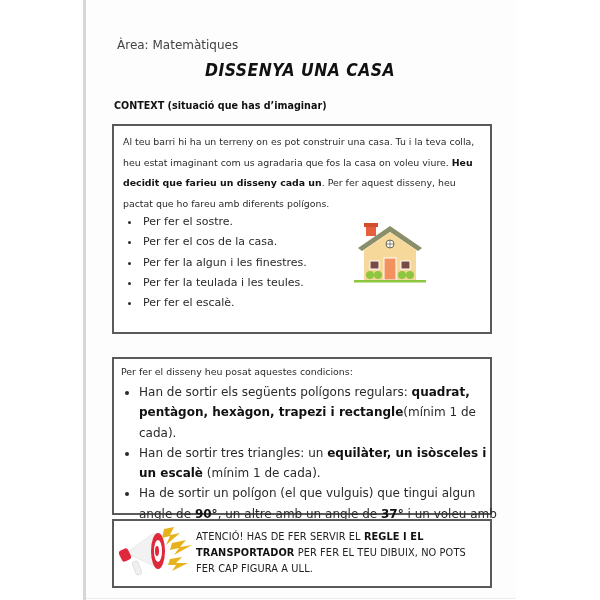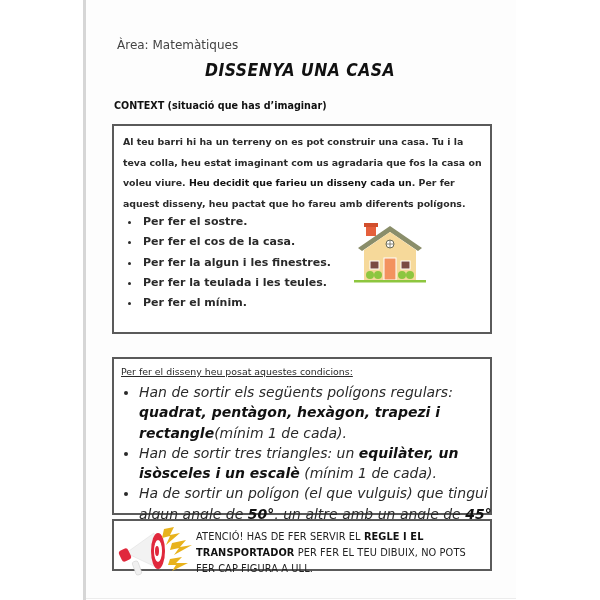--- a/index.html
+++ b/index.html
@@ -3,30 +3,30 @@
 <meta charset="utf-8">
 <style>
   html, body { margin:0; padding:0; }
   body { width:600px; height:600px; background:#ffffff; position:relative; overflow:hidden; font-family:"DejaVu Sans", sans-serif; color:#222; }
   .page-shadow { position:absolute; left:83px; top:0; width:3px; height:600px; background:#d6d6d6; }
   .page { position:absolute; left:86px; top:0; width:430px; height:598px; background:#fdfdfd; border-bottom:1px solid #ececec; }
   .area { position:absolute; left:117px; top:38px; font-size:12px; color:#444; }
   .title { position:absolute; left:0; width:600px; top:60px; text-align:center; font-family:"DejaVu Sans", sans-serif; font-weight:bold; font-style:italic; font-size:17px; letter-spacing:0.5px; color:#111; transform:scaleX(0.92); }
   .context { position:absolute; left:114px; top:100px; font-size:9.6px; font-weight:bold; color:#111; }
   .box { position:absolute; left:112px; width:380px; border:2px solid #5a5a5a; background:#fff; box-sizing:border-box; }
-  .box1 { top:124px; height:210px;font-weight:bold; }
+  .box1 { top:124px; height:210px; }
   .box2 { top:357px; height:158px; }
-  .box3 { top:519px; height:52px; }
+  .box3 { top:519px; height:69px; }
   .p { font-size:9.4px; line-height:20.5px; color:#2a2a2a; }
   .box1 .p { position:absolute; left:9px; top:6px; width:365px; }
   .box1 ul { position:absolute; left:9px; top:86px; margin:0; padding:0 0 0 18px; font-size:11px; line-height:20.3px; color:#2a2a2a; }
   .box1 li { padding-left:2px; }
   .house { position:absolute; left:236px; top:94px; width:80px; height:70px; }
-  .box2 .p { position:absolute; left:7px; top:3px; width:365px;text-decoration:underline; }
-  .box2 ul { position:absolute; left:7px; top:23px; width:360px; margin:0; padding:0 0 0 18px; font-size:14px; line-height:20.3px; color:#2a2a2a;font-style:italic; }
+  .box2 .p { position:absolute; left:7px; top:3px; width:365px; }
+  .box2 ul { position:absolute; left:7px; top:23px; width:360px; margin:0; padding:0 0 0 18px; font-size:12px; line-height:20.3px; color:#2a2a2a; }
   b { color:#111; }
   .megaphone { position:absolute; left:2px; top:2px; width:78px; height:58px; }
   .warn { position:absolute; left:82px; top:8px; width:290px; font-size:9.8px; line-height:16px; color:#222; letter-spacing:0.1px; }
 </style>
 </head>
 <body>
 
 <div class="page-shadow"></div>
 <div class="page"></div>
 
@@ -34,21 +34,21 @@
 <div class="title">DISSENYA UNA CASA</div>
 <div class="context">CONTEXT (situació que has d’imaginar)</div>
 
 <div class="box box1">
   <div class="p"><span>Al teu barri hi ha un terreny on es pot construir una casa. Tu i la teva colla, heu estat imaginant com us agradaria que fos la casa on voleu viure. </span><b>Heu decidit que farieu un disseny cada un</b><span>. Per fer aquest disseny, heu pactat que ho fareu amb diferents polígons.</span></div>
   <ul>
     <li>Per fer el sostre.</li>
     <li>Per fer el cos de la casa.</li>
     <li>Per fer la algun i les finestres.</li>
     <li>Per fer la teulada i les teules.</li>
-    <li>Per fer el mínim.</li>
+    <li>Per fer el escalè.</li>
   </ul>
   <svg class="house" viewBox="0 0 80 70">
     <rect x="16" y="4" width="10" height="12" fill="#e5603c"></rect>
     <rect x="14" y="3" width="14" height="4" fill="#d24f2d"></rect>
     <polygon points="40,6 72,28 68,31 40,12 12,31 8,28" fill="#8a8e6a"></polygon>
     <polygon points="40,12 66,30 66,60 14,60 14,30" fill="#f6d99a"></polygon>
     <circle cx="40" cy="24" r="4" fill="#fff" stroke="#6b6b55" stroke-width="1"></circle>
     <line x1="36" y1="24" x2="44" y2="24" stroke="#6b6b55" stroke-width="0.8"></line>
     <line x1="40" y1="20" x2="40" y2="28" stroke="#6b6b55" stroke-width="0.8"></line>
     <rect x="34" y="38" width="12" height="22" fill="#f3925e" stroke="#fff" stroke-width="1"></rect>
@@ -60,21 +60,21 @@
     <circle cx="60" cy="55" r="4" fill="#8dc63f"></circle>
     <rect x="4" y="60" width="72" height="2.5" fill="#8dc63f"></rect>
   </svg>
 </div>
 
 <div class="box box2">
   <div class="p">Per fer el disseny heu posat aquestes condicions:</div>
   <ul>
     <li><span>Han de sortir els següents polígons regulars: </span><b>quadrat, pentàgon, hexàgon, trapezi i rectangle</b><span>(mínim 1 de cada).</span></li>
     <li><span>Han de sortir tres triangles: un </span><b>equilàter, un isòsceles i un escalè</b><span> (mínim 1 de cada).</span></li>
-    <li><span>Ha de sortir un polígon (el que vulguis) que tingui algun angle de </span><b>50°</b><span>, un altre amb un angle de </span><b>45°</b><span> i un voleu amb un angle de </span><b>140°</b><span>.</span></li>
+    <li><span>Ha de sortir un polígon (el que vulguis) que tingui algun angle de </span><b>90°</b><span>, un altre amb un angle de </span><b>37°</b><span> i un voleu amb un angle de </span><b>140°</b><span>.</span></li>
   </ul>
 </div>
 
 <div class="box box3">
   <svg class="megaphone" viewBox="0 0 78 58">
     <polygon points="10,30 38,10 44,46" fill="#f2f2f2" stroke="#ddd" stroke-width="0.5"></polygon>
     <ellipse cx="42" cy="28" rx="7" ry="18" fill="#e0283c"></ellipse>
     <ellipse cx="42" cy="28" rx="4" ry="11" fill="#ffffff"></ellipse>
     <ellipse cx="41" cy="28" rx="2" ry="5" fill="#e0283c"></ellipse>
     <rect x="4" y="26" width="10" height="12" rx="3" fill="#e0283c" transform="rotate(-25 9 32)"></rect>

